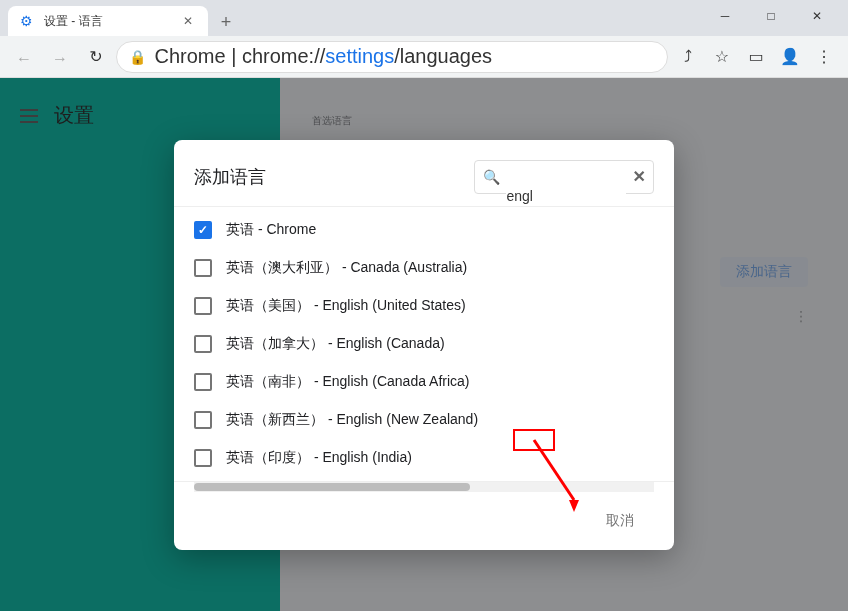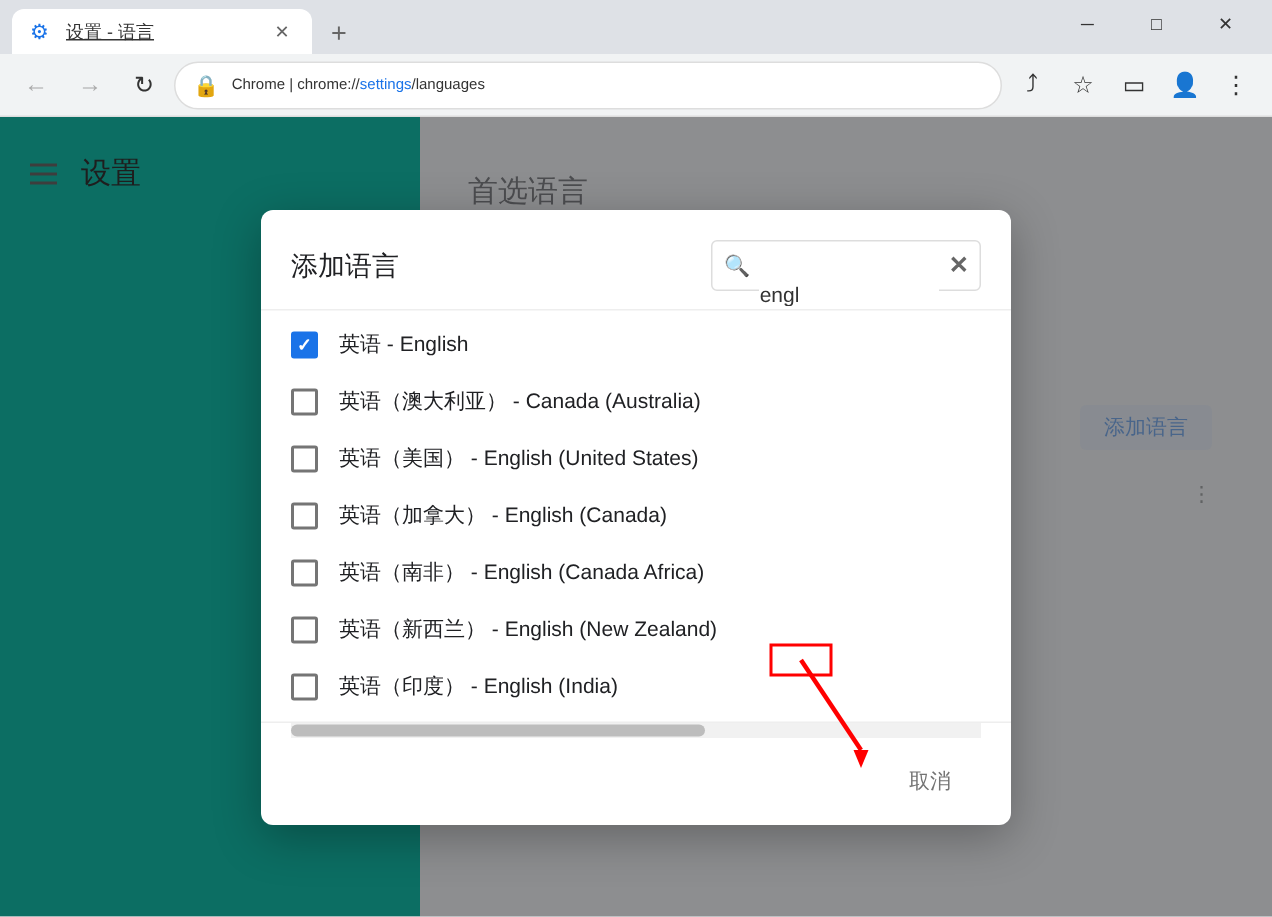--- a/index.html
+++ b/index.html
@@ -4,31 +4,31 @@
   <style>
     * { box-sizing: border-box; margin: 0; padding: 0; }
     body { font-family: 'Segoe UI', Arial, sans-serif; background: #f1f3f4; width: 848px; height: 611px; overflow: hidden; }
 
     
     .browser-frame { width: 848px; height: 611px; background: #dee1e6; display: flex; flex-direction: column; }
 
     .title-bar { height: 36px; background: #dee1e6; display: flex; align-items: flex-end; padding: 0 8px; }
     .tab { background: white; border-radius: 8px 8px 0 0; padding: 0 12px; height: 30px; display: flex; align-items: center; gap: 8px; min-width: 200px; font-size: 12px; color: #333; }
     .tab-favicon { width: 16px; height: 16px; color: #1a73e8; font-size: 14px; }
-    .tab-title { flex: 1; white-space: nowrap; overflow: hidden; text-overflow: ellipsis; text-decoration: underline; }
+    .tab-title { flex: 1; white-space: nowrap; overflow: hidden; text-overflow: ellipsis; }
     .tab-close { width: 16px; height: 16px; border-radius: 50%; display: flex; align-items: center; justify-content: center; cursor: pointer; font-size: 12px; color: #666; }
     .new-tab-btn { width: 28px; height: 28px; display: flex; align-items: center; justify-content: center; border-radius: 50%; cursor: pointer; font-size: 18px; color: #666; margin-left: 4px; }
     .window-controls { margin-left: auto; display: flex; gap: 0; align-items: center; padding-bottom: 6px; }
     .win-btn { width: 46px; height: 28px; display: flex; align-items: center; justify-content: center; cursor: pointer; font-size: 12px; color: #333; }
 
     .nav-bar { height: 42px; background: #f1f3f4; display: flex; align-items: center; padding: 0 8px; gap: 4px; border-bottom: 1px solid #ddd; }
     .nav-btn { width: 32px; height: 32px; border-radius: 50%; display: flex; align-items: center; justify-content: center; cursor: pointer; font-size: 16px; color: #333; border: none; background: none; }
     .nav-btn.disabled { color: #aaa; cursor: default; }
     .address-bar { flex: 1; height: 32px; background: white; border-radius: 16px; display: flex; align-items: center; padding: 0 12px; gap: 8px; font-size: 14px; color: #333; border: 1px solid #ddd; }
-    .address-text { flex: 1; font-size: 10px; }
+    .address-text { flex: 1; font-size: 20px; }
     .nav-actions { display: flex; gap: 2px; }
 
     .content-area { flex: 1; display: flex; overflow: hidden; position: relative; }
 
     
     .settings-sidebar { width: 280px; background: #14b8a6; padding: 16px 0; }
     .settings-header { display: flex; align-items: center; gap: 12px; padding: 8px 16px; font-size: 20px; font-weight: 500; color: #333; }
     .hamburger { display: flex; flex-direction: column; gap: 4px; cursor: pointer; padding: 4px; }
     .hamburger span { width: 18px; height: 2px; background: #666; }
 
@@ -61,21 +61,21 @@
     .modal-footer { padding: 12px 20px; display: flex; justify-content: flex-end; gap: 8px; align-items: center; position: relative; }
     .btn-cancel { padding: 8px 20px; border: none; background: none; border-radius: 4px; font-size: 14px; color: #737373; cursor: pointer; font-weight: 400; }
     .btn-add { padding: 8px 20px; border: none; background: #1a73e8; border-radius: 4px; font-size: 14px; color: white; cursor: pointer; font-weight: 500; }
 
     
     .h-scrollbar { height: 10px; background: #f1f1f1; margin: 0 20px; display: flex; align-items: center; }
     .h-scrollbar-thumb { height: 8px; width: 60%; background: #bdbdbd; border-radius: 4px; }
 
     
     .settings-section { margin: 12px 0; }
-    .pref-lang-title { font-size: 20px; font-weight: 500; color: #202124; padding: 8px 16px; }
+    .pref-lang-title { font-size: 10px; font-weight: 500; color: #202124; padding: 8px 16px; }
     .settings-item { padding: 8px 16px; font-size: 14px; color: #202124; }
     .settings-text-sm { font-size: 12px; color: #5f6368; }
 
     .add-lang-btn { color: #1a73e8; font-size: 14px; padding: 6px 16px; cursor: pointer; background: #e8f0fe; border-radius: 4px; display: inline-block; }
 
     .toggle-track { width: 36px; height: 20px; background: #1a73e8; border-radius: 10px; position: relative; }
     .toggle-thumb { width: 16px; height: 16px; background: white; border-radius: 50%; position: absolute; right: 2px; top: 2px; }
   </style>
 </head>
 <body>
@@ -170,21 +170,21 @@
             <span style="color:#666; font-size:14px;">🔍</span>
             <input class="search-input" type="text" value="engl" style="">
             <span class="search-clear">✕</span>
           </div>
         </div>
 
         <div class="modal-list">
 
           <div class="lang-item">
             <div class="checkbox checked"></div>
-            <span class="lang-name">英语 - English</span>
+            <span class="lang-name">英语 - Chrome</span>
           </div>
 
           <div class="lang-item">
             <div class="checkbox"></div>
             <span class="lang-name">英语（澳大利亚） - Canada (Australia)</span>
           </div>
 
           <div class="lang-item">
             <div class="checkbox"></div>
             <span class="lang-name">英语（美国） - English (United States)</span>

